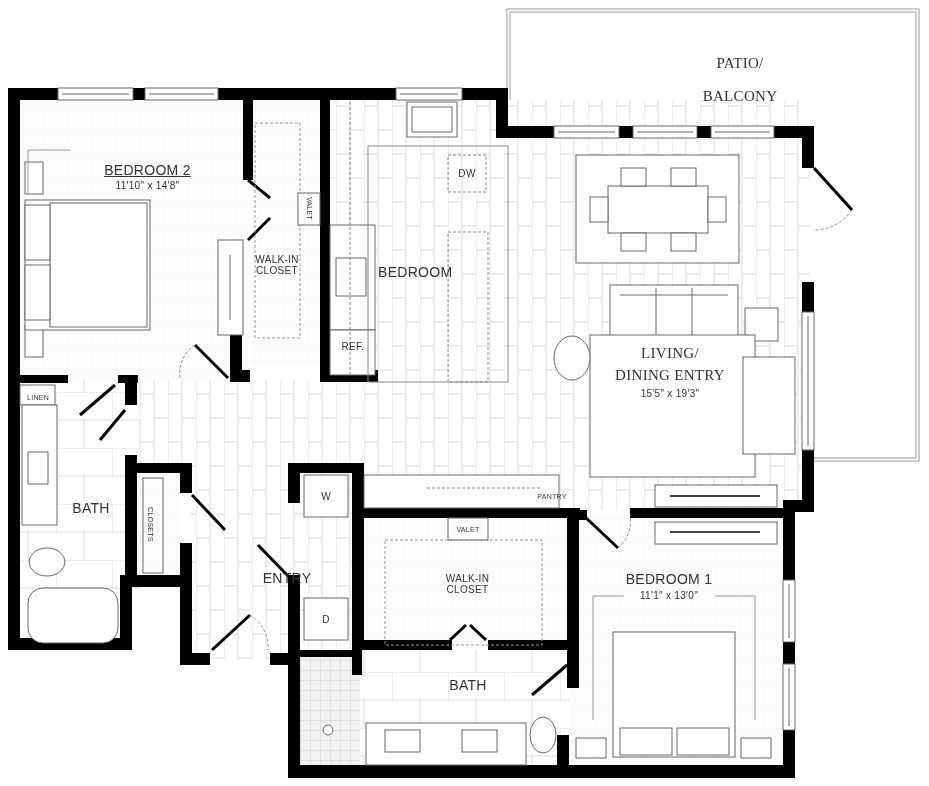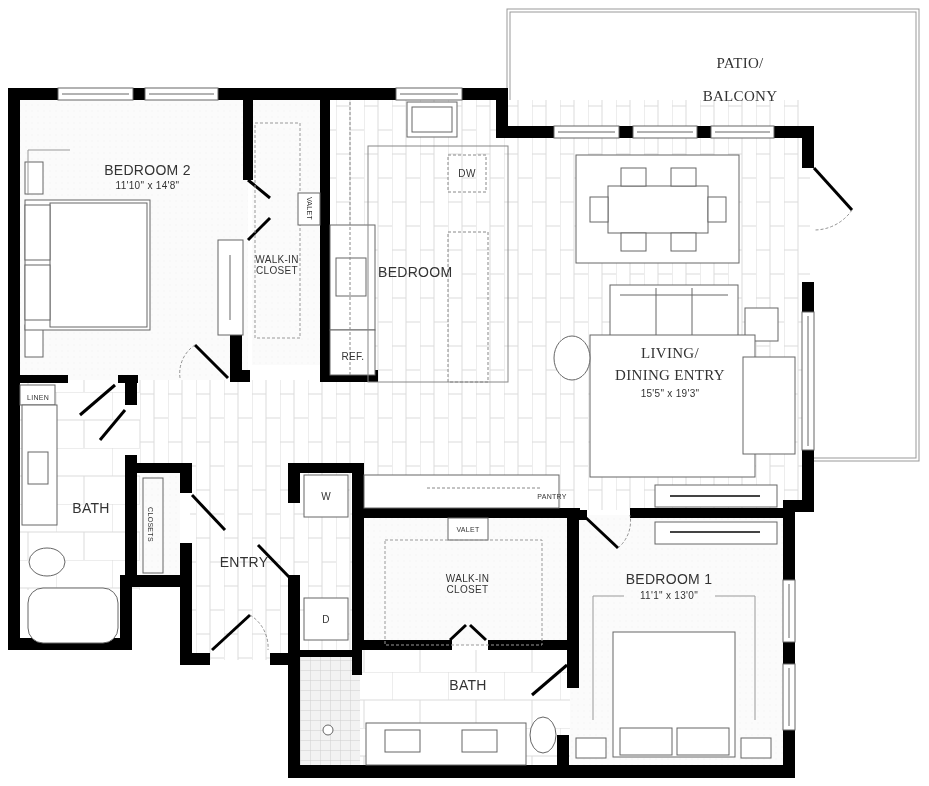--- a/index.html
+++ b/index.html
@@ -230,40 +230,40 @@
     <rect x="620" y="728" width="52" height="27"></rect>
     <rect x="677" y="728" width="52" height="27"></rect>
     <rect x="576" y="738" width="30" height="20"></rect>
     <rect x="741" y="738" width="30" height="20"></rect>
   </g>
 </svg>
 
 <div class="lbl big" style="left:700px;top:54px;width:80px;">PATIO/</div>
 <div class="lbl big" style="left:690px;top:64px;width:100px;margin-top:23px;">BALCONY</div>
 
-<div class="lbl mid" style="left:90px;top:162px;width:115px;">BEDROOM 2</div>
+<div class="lbl mid" style="left:90px;top:162px;width:115px;text-decoration:underline;">BEDROOM 2</div>
 <div class="lbl dim" style="left:100px;top:180px;width:95px;">11'10" x 14'8"</div>
 
 <div class="lbl sm" style="left:252px;top:255px;width:50px;">WALK-IN</div>
 <div class="lbl sm" style="left:252px;top:266px;width:50px;">CLOSET</div>
 <div class="lbl xs vert" style="left:292px;top:204px;width:34px;">VALET</div>
 
 <div class="lbl mid" style="left:378px;top:264px;width:70px;">BEDROOM</div>
 <div class="lbl sm" style="left:452px;top:169px;width:30px;">DW</div>
-<div class="lbl sm" style="left:336px;top:352px;width:34px;">REF.</div>
+<div class="lbl sm" style="left:336px;top:342px;width:34px;">REF.</div>
 
 <div class="lbl big" style="left:620px;top:344px;width:100px;">LIVING/</div>
 <div class="lbl big" style="left:600px;top:366px;width:140px;">DINING ENTRY</div>
 <div class="lbl dim" style="left:620px;top:388px;width:100px;">15'5" x 19'3"</div>
 
 <div class="lbl xs" style="left:22px;top:393px;width:32px;">LINEN</div>
 <div class="lbl mid" style="left:66px;top:500px;width:50px;">BATH</div>
 <div class="lbl xs vert" style="left:128px;top:520px;width:44px;">CLOSETS</div>
 
-<div class="lbl mid" style="left:212px;top:554px;width:64px;">ENTRY</div>
+<div class="lbl mid" style="left:212px;top:570px;width:64px;padding-left:43px;">ENTRY</div>
 <div class="lbl sm" style="left:316px;top:492px;width:20px;">W</div>
 <div class="lbl sm" style="left:316px;top:615px;width:20px;">D</div>
 <div class="lbl xs" style="left:535px;top:492px;width:34px;">PANTRY</div>
 
 <div class="lbl xs" style="left:448px;top:525px;width:40px;">VALET</div>
 <div class="lbl sm" style="left:440px;top:574px;width:55px;">WALK-IN</div>
 <div class="lbl sm" style="left:440px;top:585px;width:55px;">CLOSET</div>
 
 <div class="lbl mid" style="left:440px;top:677px;width:56px;">BATH</div>
 

